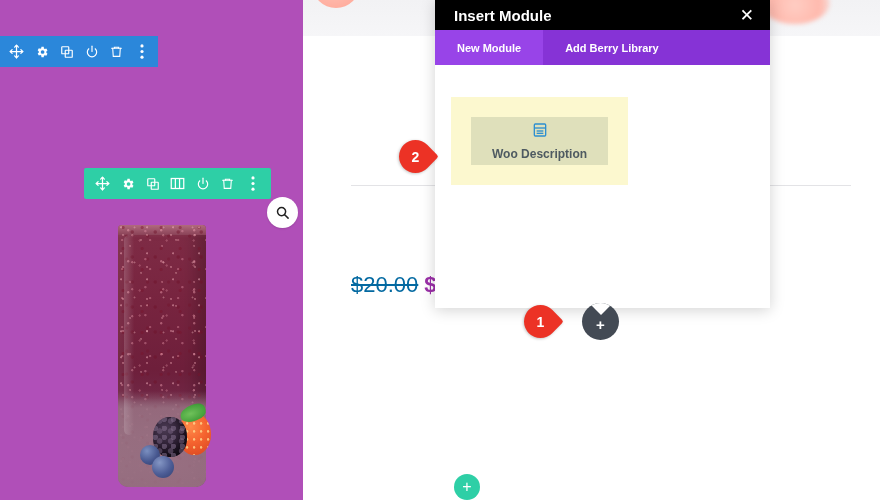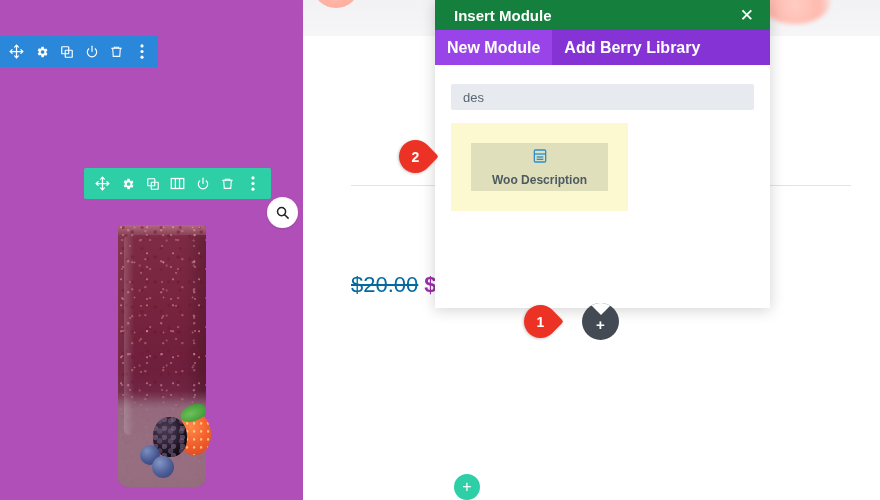--- a/index.html
+++ b/index.html
@@ -257,43 +257,43 @@
   
   .modal {
     position: absolute; left: 435px; top: 0;
     width: 335px; height: 308px;
     background: #ffffff;
     z-index: 25;
     box-shadow: 0 2px 14px rgba(0,0,0,.18);
   }
   .modal-header {
     height: 30px;
-    background: #15803d;
+    background: #000000;
     display: flex; align-items: center;
     padding: 0 14px 0 19px;
     position: relative;
   }
   .modal-title {
     color: #ffffff; font-size: 15px; font-weight: bold;
   }
   .modal-close {
     position: absolute; right: 16px; top: 50%;
     transform: translateY(-50%);
     color: #ffffff; font-size: 17px; line-height: 1;
     font-weight: normal;
   }
   .modal-tabs {
     height: 35px;
     background: #8633d6;
     display: flex; align-items: stretch;
   }
   .modal-tab {
     display: flex; align-items: center;
-    padding: 0 12px;
-    color: #ffffff; font-size: 16px; font-weight: bold;
+    padding: 0 22px;
+    color: #ffffff; font-size: 11px; font-weight: bold;
   }
   .modal-tab.active { background: #9844e8; }
   .modal-body {
     padding: 19px 16px 0 16px;
   }
   .search-field {
     width: 100%;
     height: 26px;
     background: #e7eaef;
     border: none;
@@ -492,21 +492,20 @@
   <div class="modal">
     <div class="modal-header">
       <div class="modal-title">Insert Module</div>
       <div class="modal-close">✕</div>
     </div>
     <div class="modal-tabs">
       <div class="modal-tab active">New Module</div>
       <div class="modal-tab">Add Berry Library</div>
     </div>
     <div class="modal-body">
-      <input class="search-field" type="text" value="des" style="">
       <div class="module-grid">
         <div class="module-card-wrap">
           <div class="module-card">
             <span>
               <svg width="16" height="16" viewBox="0 0 24 24" fill="none" stroke="#2e8fd0" stroke-width="2">
                 <rect x="3.5" y="3" width="17" height="18" rx="1.5"></rect>
                 <line x1="3.5" y1="9" x2="20.5" y2="9"></line>
                 <line x1="7" y1="13.5" x2="17" y2="13.5"></line>
                 <line x1="7" y1="17" x2="17" y2="17"></line>
               </svg>

